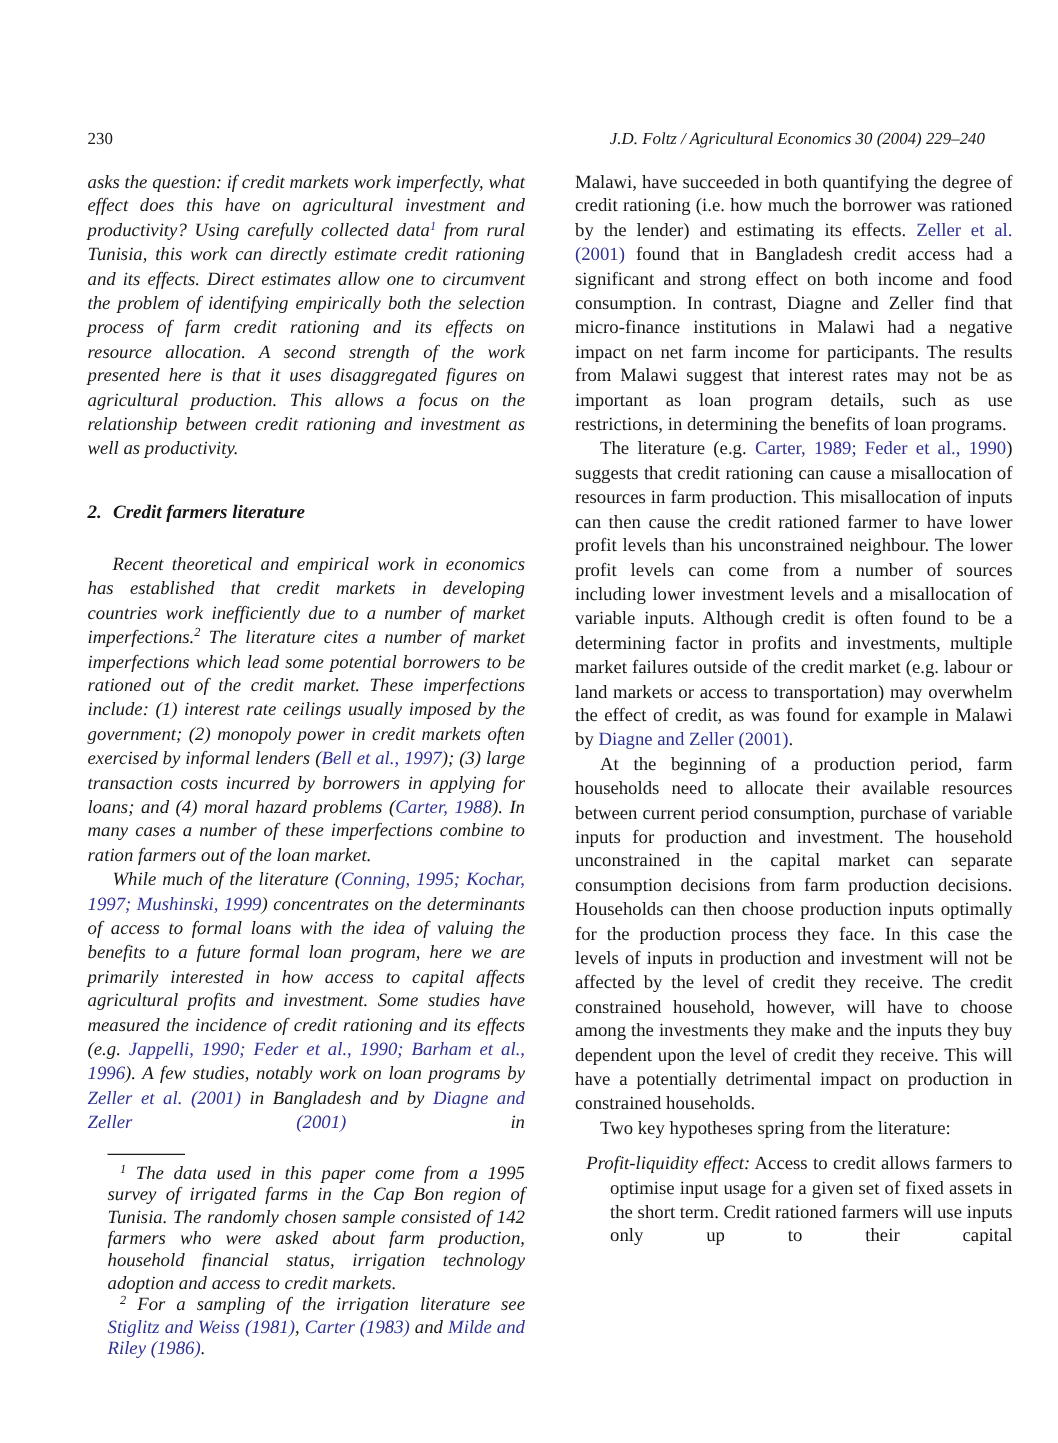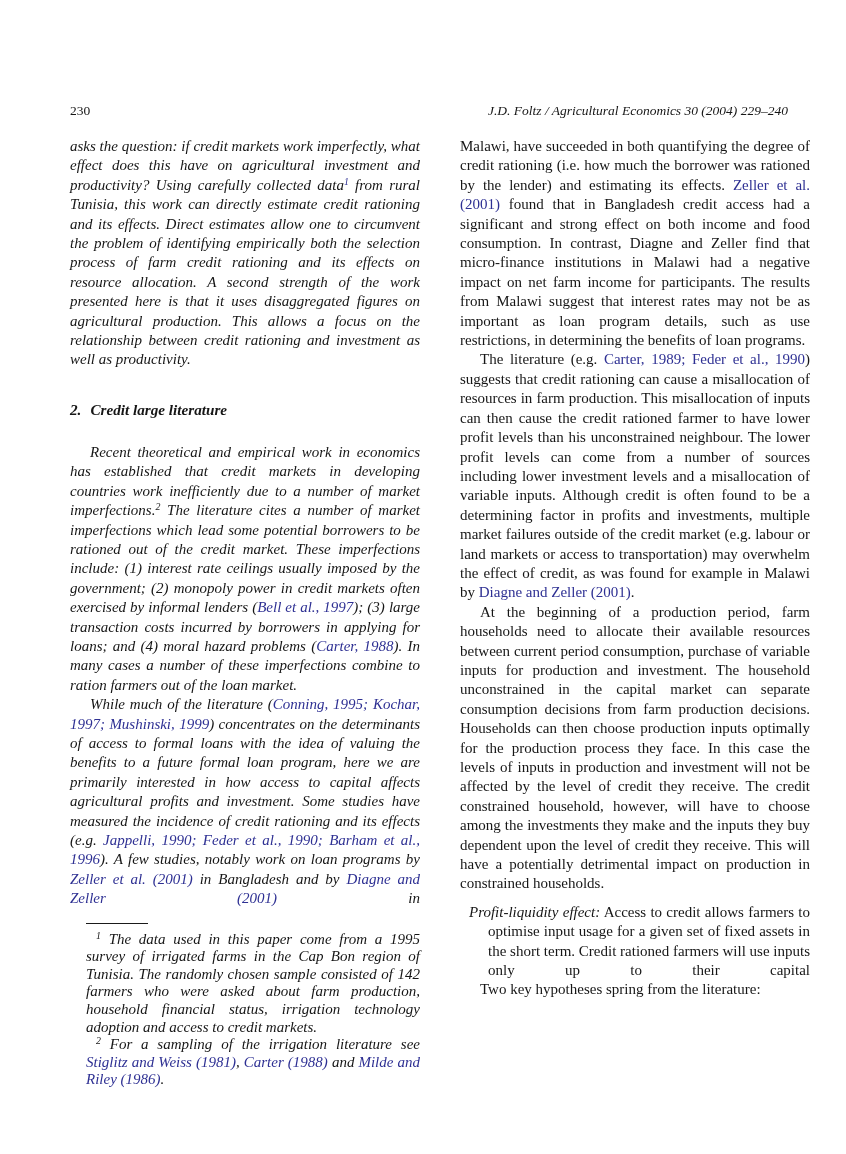--- a/index.html
+++ b/index.html
@@ -97,34 +97,34 @@
 
   <div class="running-head">
     <span class="page-number">230</span>
     <span class="running-title">J.D. Foltz / Agricultural Economics 30 (2004) 229–240</span>
   </div>
 
   <div class="col col-left">
     <p class="par"><span class="seg-text">asks the question: if credit markets work imperfectly, what effect does this have on agricultural investment and productivity? Using carefully collected data</span><span class="seg-supcite">1</span><span class="seg-text"> from rural Tunisia, this work can directly estimate credit rationing and its effects. Direct estimates allow one to circumvent the problem of identifying empirically both the selection process of farm credit rationing and its effects on resource allocation. A second strength of the work presented here is that it uses disaggregated figures on agricultural production. This allows a focus on the relationship between credit rationing and investment as well as productivity.</span></p>
 
     <h2 class="heading">
-      <span class="hnum">2.</span><span>Credit large literature</span>
+      <span class="hnum">2.</span><span>Credit farmers literature</span>
     </h2>
 
     <p class="par indent"><span class="seg-text">Recent theoretical and empirical work in economics has established that credit markets in developing countries work inefficiently due to a number of market imperfections.</span><span class="seg-sup">2</span><span class="seg-text"> The literature cites a number of market imperfections which lead some potential borrowers to be rationed out of the credit market. These imperfections include: (1) interest rate ceilings usually imposed by the government; (2) monopoly power in credit markets often exercised by informal lenders (</span><span class="seg-cite">Bell et al., 1997</span><span class="seg-text">); (3) large transaction costs incurred by borrowers in applying for loans; and (4) moral hazard problems (</span><span class="seg-cite">Carter, 1988</span><span class="seg-text">). In many cases a number of these imperfections combine to ration farmers out of the loan market.</span></p>
     <p class="par indent justify-last"><span class="seg-text">While much of the literature (</span><span class="seg-cite">Conning, 1995; Kochar, 1997; Mushinski, 1999</span><span class="seg-text">) concentrates on the determinants of access to formal loans with the idea of valuing the benefits to a future formal loan program, here we are primarily interested in how access to capital affects agricultural profits and investment. Some studies have measured the incidence of credit rationing and its effects (e.g. </span><span class="seg-cite">Jappelli, 1990; Feder et al., 1990; Barham et al., 1996</span><span class="seg-text">). A few studies, notably work on loan programs by </span><span class="seg-cite">Zeller et al. (2001)</span><span class="seg-text"> in Bangladesh and by </span><span class="seg-cite">Diagne and Zeller (2001)</span><span class="seg-text"> in</span></p>
 
     <div class="footnotes">
       <div class="fn-rule"></div>
       <p class="fn"><span class="seg-sup">1</span><span class="seg-text"> The data used in this paper come from a 1995 survey of irrigated farms in the Cap Bon region of Tunisia. The randomly chosen sample consisted of 142 farmers who were asked about farm production, household financial status, irrigation technology adoption and access to credit markets.</span></p>
-      <p class="fn"><span class="seg-sup">2</span><span class="seg-text"> For a sampling of the irrigation literature see </span><span class="seg-cite">Stiglitz and Weiss (1981)</span><span class="seg-text">, </span><span class="seg-cite">Carter (1988)</span><span class="seg-text"> and </span><span class="seg-cite">Milde and Riley (1986)</span><span class="seg-text">.</span></p>
+      <p class="fn"><span class="seg-sup">2</span><span class="seg-text"> For a sampling of the irrigation literature see </span><span class="seg-cite">Stiglitz and Weiss (1981)</span><span class="seg-text">, </span><span class="seg-cite">Carter (1983)</span><span class="seg-text"> and </span><span class="seg-cite">Milde and Riley (1986)</span><span class="seg-text">.</span></p>
     </div>
   </div>
 
   <div class="col col-right">
     <p class="par"><span class="seg-text">Malawi, have succeeded in both quantifying the degree of credit rationing (i.e. how much the borrower was rationed by the lender) and estimating its effects. </span><span class="seg-cite">Zeller et al. (2001)</span><span class="seg-text"> found that in Bangladesh credit access had a significant and strong effect on both income and food consumption. In contrast, Diagne and Zeller find that micro-finance institutions in Malawi had a negative impact on net farm income for participants. The results from Malawi suggest that interest rates may not be as important as loan program details, such as use restrictions, in determining the benefits of loan programs.</span></p>
     <p class="par indent"><span class="seg-text">The literature (e.g. </span><span class="seg-cite">Carter, 1989; Feder et al., 1990</span><span class="seg-text">) suggests that credit rationing can cause a misallocation of resources in farm production. This misallocation of inputs can then cause the credit rationed farmer to have lower profit levels than his unconstrained neighbour. The lower profit levels can come from a number of sources including lower investment levels and a misallocation of variable inputs. Although credit is often found to be a determining factor in profits and investments, multiple market failures outside of the credit market (e.g. labour or land markets or access to transportation) may overwhelm the effect of credit, as was found for example in Malawi by </span><span class="seg-cite">Diagne and Zeller (2001)</span><span class="seg-text">.</span></p>
     <p class="par indent"><span class="seg-text">At the beginning of a production period, farm households need to allocate their available resources between current period consumption, purchase of variable inputs for production and investment. The household unconstrained in the capital market can separate consumption decisions from farm production decisions. Households can then choose production inputs optimally for the production process they face. In this case the levels of inputs in production and investment will not be affected by the level of credit they receive. The credit constrained household, however, will have to choose among the investments they make and the inputs they buy dependent upon the level of credit they receive. This will have a potentially detrimental impact on production in constrained households.</span></p>
+    <p class="par indent"><span class="seg-text">Two key hypotheses spring from the literature:</span></p>
     <p class="par hang"><span class="seg-em">Profit-liquidity effect:</span><span class="seg-text"> Access to credit allows farmers to optimise input usage for a given set of fixed assets in the short term. Credit rationed farmers will use inputs only up to their capital</span></p>
-    <p class="par indent"><span class="seg-text">Two key hypotheses spring from the literature:</span></p>
   </div>
 
 </div>
 
 </body></html>

